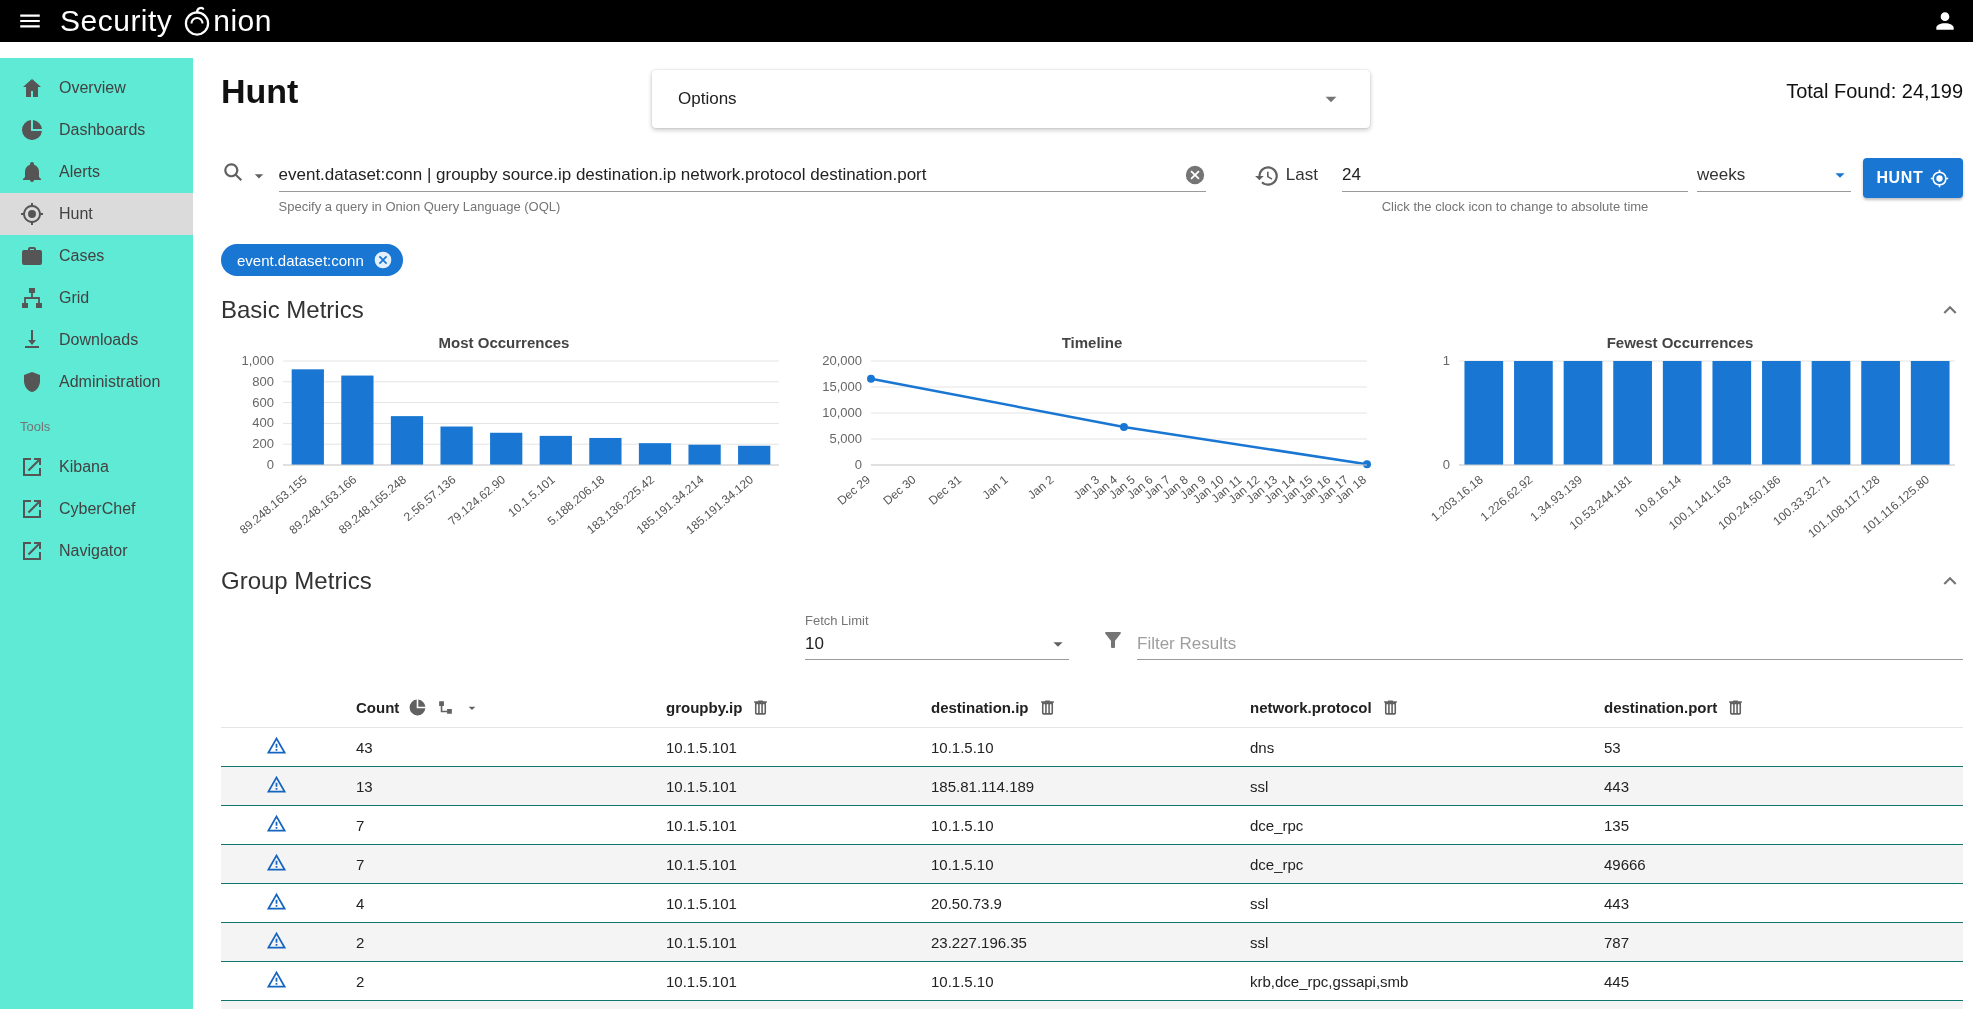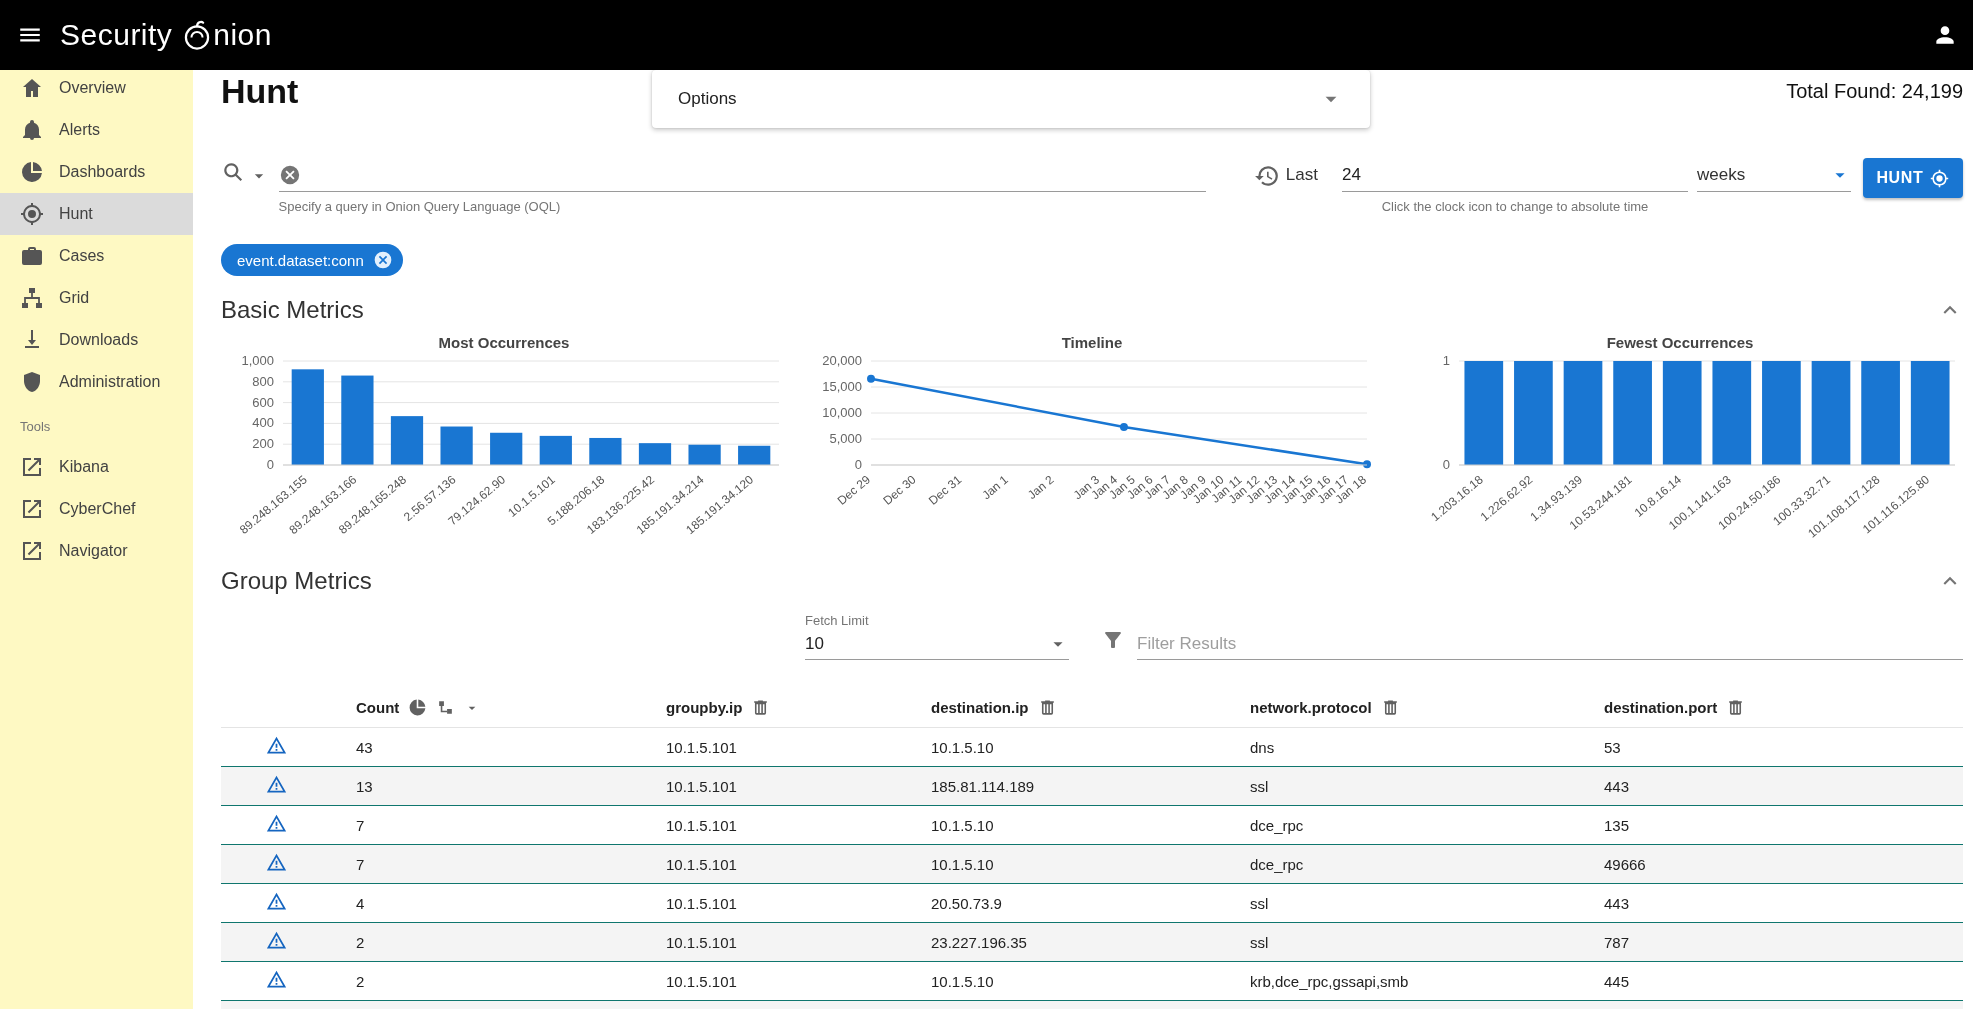--- a/index.html
+++ b/index.html
@@ -1,31 +1,31 @@
 <!DOCTYPE html>
 <html><head>
 <meta charset="utf-8">
 <style>
   * { box-sizing: border-box; margin: 0; padding: 0; }
   html, body { width: 1973px; height: 1009px; overflow: hidden; background: #fff;
     font-family: "Liberation Sans", sans-serif; color: #222; }
 
   
-  .topbar { position: fixed; top: 0; left: 0; width: 1973px; height: 70px; background: #000;
+  .topbar { position: fixed; top: 0; left: 0; width: 1973px; height: 42px; background: #000;
     display: flex; align-items: center; z-index: 20; }
   .hamburger { width: 60px; height: 58px; display: flex; align-items: center; justify-content: center; cursor: pointer; }
   .hamburger svg { width: 26px; height: 26px; fill: #fff; }
   .logo { display: flex; align-items: center; color: #fff; font-size: 30px; letter-spacing: 0.5px; }
   .logo .onion-icon { width: 30px; height: 32px; margin: 0 1px; }
   .topbar-spacer { flex: 1; }
   .user-btn { width: 56px; height: 58px; display: flex; align-items: center; justify-content: center; cursor: pointer; }
   .user-btn svg { width: 26px; height: 26px; fill: #fff; }
 
   
-  .sidebar { position: fixed; top: 58px; left: 0; bottom: 0; width: 193px; background: #fef9c3; padding-top: 9px; z-index: 10; }
+  .sidebar { position: fixed; top: 58px; left: 0; bottom: 0; width: 193px; background: #5eead4; padding-top: 9px; z-index: 10; }
   .side-item { height: 42px; display: flex; align-items: center; padding-left: 20px; gap: 15px;
     font-size: 16px; color: #424242; cursor: pointer; }
   .side-item.selected { background: #dbdbdb; }
   .side-icon { width: 24px; height: 24px; flex: none; display: flex; }
   .side-icon svg { width: 24px; height: 24px; fill: #555; }
   .tools-caption { padding: 16px 0 12px 20px; font-size: 13px; color: #757575; }
 
   
   .main { margin-left: 193px; margin-top: 58px; padding: 0 10px 0 28px; width: 1780px; }
 
@@ -142,32 +142,32 @@
     <span class="side-icon">
         <svg viewBox="0 0 24 24">
           <path d="M12 3l9 8h-3v10h-5v-6h-2v6H6V11H3l9-8z"></path>
         </svg>
       </span>
     <span>Overview</span>
   </div>
   <div class="side-item">
     <span class="side-icon">
         <svg viewBox="0 0 24 24">
+          <path d="M11 2.05A10 10 0 1 0 21.95 13H11V2.05zM13 2.05V11h8.95A10 10 0 0 0 13 2.05z"></path>
+        </svg>
+      </span>
+    <span>Dashboards</span>
+  </div>
+  <div class="side-item">
+    <span class="side-icon">
+        <svg viewBox="0 0 24 24">
           <path d="M12 2a2 2 0 0 0-2 2v.76C7.1 5.64 5 8.27 5 11.4V17l-2 2v1h18v-1l-2-2v-5.6c0-3.13-2.1-5.76-5-6.64V4a2 2 0 0 0-2-2zm-2 18a2 2 0 0 0 4 0h-4z"></path>
         </svg>
       </span>
     <span>Alerts</span>
-  </div>
-  <div class="side-item">
-    <span class="side-icon">
-        <svg viewBox="0 0 24 24">
-          <path d="M11 2.05A10 10 0 1 0 21.95 13H11V2.05zM13 2.05V11h8.95A10 10 0 0 0 13 2.05z"></path>
-        </svg>
-      </span>
-    <span>Dashboards</span>
   </div>
   <div class="side-item selected">
     <span class="side-icon">
         <svg viewBox="0 0 24 24">
           <path d="M12 8a4 4 0 1 1 0 8 4 4 0 0 1 0-8zm-8.95 3A9 9 0 0 1 11 3.05V1h2v2.05A9 9 0 0 1 20.95 11H23v2h-2.05A9 9 0 0 1 13 20.95V23h-2v-2.05A9 9 0 0 1 3.05 13H1v-2h2.05zM12 5a7 7 0 1 0 0 14 7 7 0 0 0 0-14z"></path>
         </svg>
       </span>
     <span>Hunt</span>
   </div>
   <div class="side-item">
@@ -250,20 +250,21 @@
     <div class="q-icons">
       <span class="mag"><svg viewBox="0 0 24 24">
             <path d="M9.5 3a6.5 6.5 0 0 1 5.25 10.33l4.7 4.7-1.42 1.42-4.7-4.7A6.5 6.5 0 1 1 9.5 3zm0 2a4.5 4.5 0 1 0 0 9 4.5 4.5 0 0 0 0-9z"></path>
           </svg></span>
       <span class="chev"><svg viewBox="0 0 24 24">
             <path d="M7 10l5 5 5-5z"></path>
           </svg></span>
     </div>
     <div class="field-block query-block">
       <div class="field-line">
+        <input class="query-input" spellcheck="false" value="event.dataset:conn | groupby source.ip destination.ip network.protocol destination.port" style="">
         <button class="clear-btn">
           <svg viewBox="0 0 24 24">
               <path d="M12 2a10 10 0 1 0 0 20 10 10 0 0 0 0-20zm3.59 5L17 8.41 13.41 12 17 15.59 15.59 17 12 13.41 8.41 17 7 15.59 10.59 12 7 8.41 8.41 7 12 10.59 15.59 7z"></path>
             </svg>
         </button>
       </div>
       <div class="field-hint">Specify a query in Onion Query Language (OQL)</div>
     </div>
     <button class="history-btn">
       <svg viewBox="0 0 24 24">

